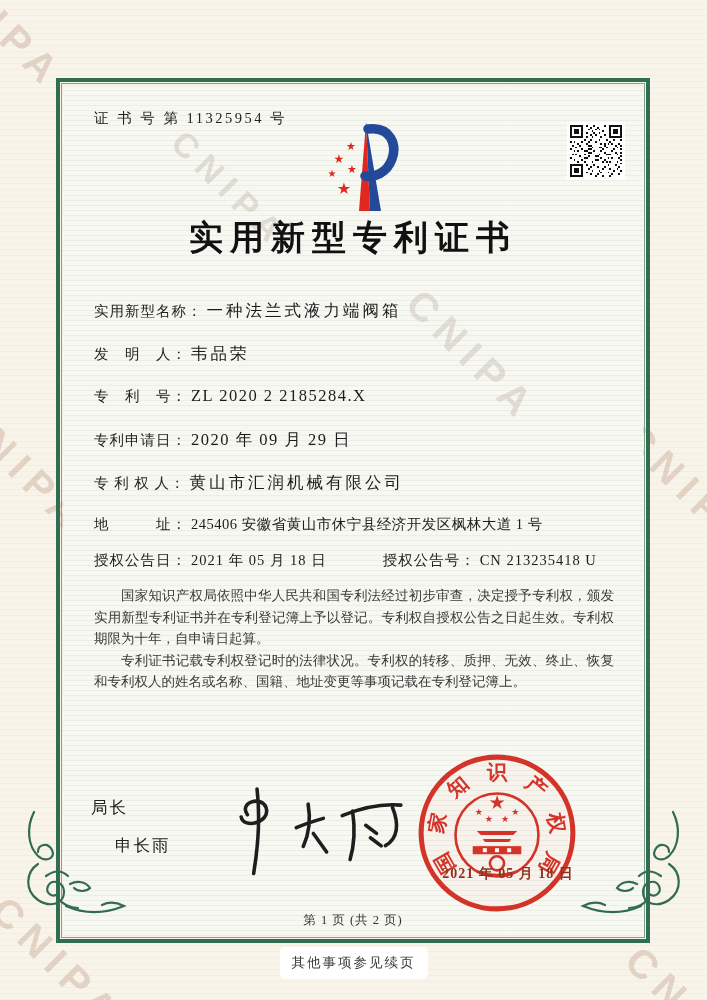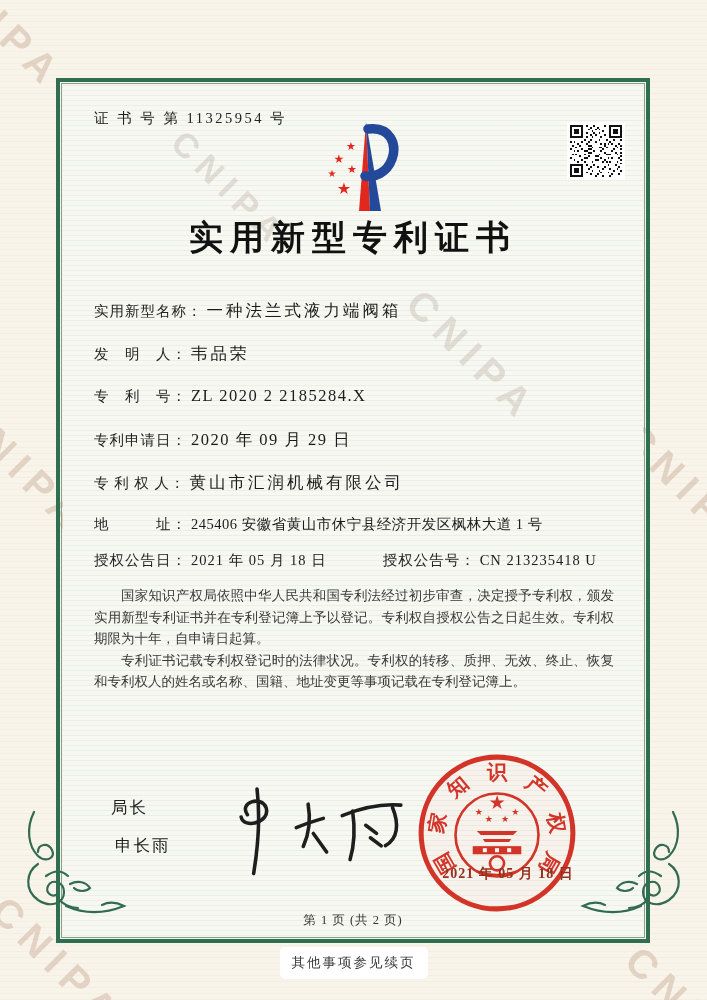--- a/index.html
+++ b/index.html
@@ -46,21 +46,21 @@
   .fvalue{font-size:16.5px;letter-spacing:3px;color:#1c1c1c;}
   .fvalue.small{font-size:14.5px;letter-spacing:.5px;}
   .fvalue.num{letter-spacing:1.5px;}
   
   .paras{position:absolute;left:31px;top:500px;width:520px;}
   .paras p{
     margin:0;text-indent:2em;text-align:justify;
     font-size:13.5px;line-height:21.5px;color:#3a3a3a;
   }
   
-  .signer-role{position:absolute;left:48px;top:712px;font-family:"Liberation Sans",sans-serif;font-size:16.5px;letter-spacing:2px;color:#222;}
+  .signer-role{position:absolute;left:28px;top:712px;font-family:"Liberation Sans",sans-serif;font-size:16.5px;letter-spacing:2px;color:#222;}
   .signer-name{position:absolute;left:44px;top:750px;font-family:"Liberation Sans",sans-serif;font-size:16.5px;letter-spacing:2px;color:#222;margin-left:8px;}
   .signature{position:absolute;left:140px;top:696px;width:210px;height:100px;transform:rotate(-2deg);}
   .seal{position:absolute;left:349px;top:663px;width:170px;height:170px;opacity:.93;}
   .seal-date{
     position:absolute;left:360px;top:780px;width:170px;text-align:center;
     font-size:14px;letter-spacing:1px;color:#93301f;font-weight:bold;z-index:2;
   }
   .pageno{position:absolute;left:0;top:827px;width:100%;text-align:center;font-size:12.5px;letter-spacing:1px;color:#333;}
   .note{
     position:absolute;left:50%;top:947px;transform:translateX(-50%);

